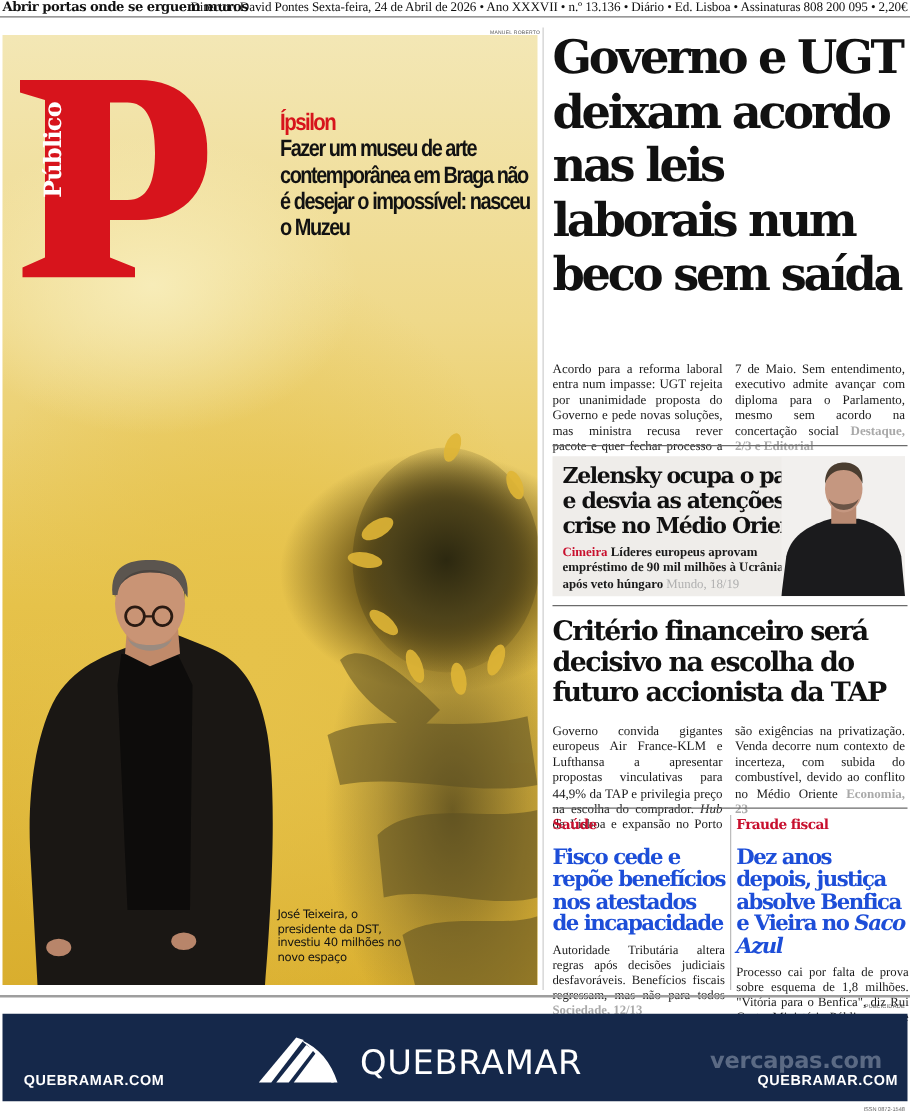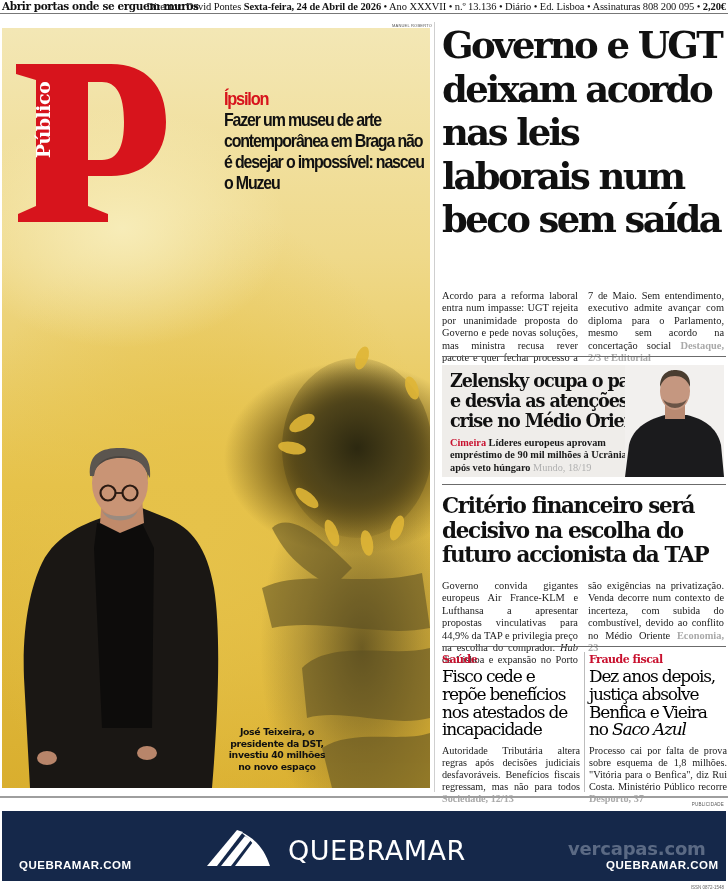--- a/index.html
+++ b/index.html
@@ -3,21 +3,21 @@
   <meta charset="utf-8">
   <style>
     * { margin: 0; padding: 0; box-sizing: border-box; }
     html, body { width: 728px; height: 894px; background: #ffffff; overflow: hidden; }
     body { position: relative; font-family: "Liberation Serif", serif; color: #111; }
 
     
     .topbar { position: absolute; left: 0; top: 0; width: 728px; height: 14px; border-bottom: 1px solid #777; display: flex; align-items: center; }
     .slogan { position: absolute; left: 2px; top: 0; font-family: "DejaVu Serif", serif; font-weight: bold; font-size: 10.5px; letter-spacing: -0.4px; line-height: 13px; }
     .masthead-info { position: absolute; right: 2px; top: 0; font-family: "Liberation Serif", serif; font-size: 10.5px; line-height: 13px; letter-spacing: -0.1px; white-space: nowrap; }
-    .masthead-info b { font-weight: bold; }
+    .masthead-info b { font-weight: normal; }
 
     
     .photo { position: absolute; left: 2px; top: 28px; width: 428px; height: 760px; overflow: hidden;
       background:
         radial-gradient(ellipse 160px 120px at 350px 430px, #4a3a10 0%, #6a5416 35%, rgba(150,120,30,0.0) 80%),
         radial-gradient(ellipse 120px 220px at 360px 620px, rgba(70,60,25,0.75) 0%, rgba(120,100,40,0.4) 50%, rgba(0,0,0,0) 85%),
         radial-gradient(ellipse 220px 160px at 120px 200px, #f7ecb8 0%, rgba(247,236,184,0) 75%),
         radial-gradient(ellipse 300px 400px at 200px 500px, #e6c24a 0%, rgba(230,194,74,0) 80%),
         linear-gradient(180deg, #f3e7b5 0%, #efd98a 30%, #e6c24a 60%, #d9ae2e 100%);
     }
@@ -32,21 +32,21 @@
     
     .logo-p { position: absolute; left: 14px; top: 36px; width: 150px; height: 158px; }
     .logo-word { position: absolute; left: 30px; top: 42px; width: 22px; height: 100px; }
     .logo-word span { position: absolute; left: 50%; top: 50%; transform: translate(-50%, -50%) rotate(-90deg); color: #fff; font-family: "DejaVu Serif", serif; font-weight: bold; font-size: 19px; white-space: nowrap; letter-spacing: -0.5px; }
 
     
     .ipsilon { position: absolute; left: 222px; top: 60px; width: 210px; font-family: "Liberation Sans", sans-serif; }
     .ipsilon .kicker { color: #d7141c; font-weight: bold; font-size: 19px; line-height: 21px; letter-spacing: -1.4px; transform: scaleX(0.86); transform-origin: left; white-space: nowrap; }
     .ipsilon .title { color: #121212; font-weight: bold; font-size: 19px; line-height: 21px; letter-spacing: -1.4px; width: 240px; transform: scaleX(0.84); transform-origin: left; }
 
-    .caption { position: absolute; left: 222px; top: 726px; font-family: "DejaVu Sans", sans-serif; font-weight: bold; font-size: 9.3px; line-height: 11.5px; color: #111; letter-spacing: -0.3px; width: 110px; text-align: center; }
+    .caption { position: absolute; left: 222px; top: 726px; font-family: "DejaVu Sans", sans-serif; font-weight: normal; font-size: 9.3px; line-height: 11.5px; color: #111; letter-spacing: -0.3px; width: 110px; }
 
     
     .vline { position: absolute; left: 434px; top: 22px; width: 1px; height: 770px; background: #cfcfcf; }
     .lead-title { position: absolute; left: 442px; top: 24px; width: 290px; font-family: "DejaVu Serif", serif; font-weight: bold; font-size: 37px; line-height: 43.5px; letter-spacing: -2.6px; color: #111; }
 
     .body-cols { font-family: "Liberation Serif", serif; font-size: 10.4px; line-height: 12.4px; color: #1a1a1a; column-count: 2; column-gap: 10px; text-align: justify; }
     .ref { color: #a9a9a9; font-weight: bold; }
     .lead-body { position: absolute; left: 442px; top: 290px; width: 282px; }
     .hr { position: absolute; height: 1px; background: #6b6b6b; }
 
@@ -55,21 +55,21 @@
     .zel-body { position: absolute; left: 8px; top: 72px; width: 190px; font-family: "Liberation Serif", serif; font-weight: bold; font-size: 10.3px; line-height: 12.3px; color: #1a1a1a; }
     .zel-body .kick { color: #c8102e; }
     .zel-body .ref { color: #b0b0b0; font-weight: normal; text-align: center; }
     .zel-photo { position: absolute; left: 183px; top: 0; width: 99px; height: 112px; }
 
     .tap-title { position: absolute; left: 442px; top: 494px; width: 290px; font-family: "DejaVu Serif", serif; font-weight: bold; font-size: 21.5px; line-height: 24.5px; letter-spacing: -1.3px; color: #111; }
     .tap-body { position: absolute; left: 442px; top: 580px; width: 282px; }
 
     .story { position: absolute; top: 652px; width: 138px; }
     .story .kick { font-family: "DejaVu Serif", serif; font-weight: bold; font-size: 11px; line-height: 15px; color: #c8102e; letter-spacing: -0.5px; }
-    .story .title { font-family: "DejaVu Serif", serif; font-weight: normal; font-size: 17px; line-height: 17.8px; letter-spacing: -1.2px; color: #000000; margin-top: 1px; }
+    .story .title { font-family: "DejaVu Serif", serif; font-weight: bold; font-size: 17px; line-height: 17.8px; letter-spacing: -1.2px; color: #1d4ed8; margin-top: 11px; }
     .story .body { font-family: "Liberation Serif", serif; font-size: 10.2px; line-height: 12px; color: #1a1a1a; margin-top: 6px; text-align: justify; }
     .story .title i { font-style: italic; }
     .vsep { position: absolute; left: 584px; top: 652px; width: 1px; height: 140px; background: #bdbdbd; }
 
     
     .ad-line { position: absolute; left: 0; top: 796px; width: 728px; height: 2px; background: #9e9e9e; }
     .ad-label { position: absolute; right: 4px; top: 802px; font-family: "Liberation Sans", sans-serif; font-size: 4.5px; color: #555; letter-spacing: 0.2px; }
     .ad { position: absolute; left: 2px; top: 811px; width: 724px; height: 70px; background: #15284a; }
     .ad-url-left { position: absolute; left: 17px; top: 48px; font-family: "Liberation Sans", sans-serif; font-weight: bold; font-size: 11.5px; color: #fff; letter-spacing: 0.5px; }
     .ad-logo { position: absolute; left: 205px; top: 17px; width: 64px; height: 40px; }

